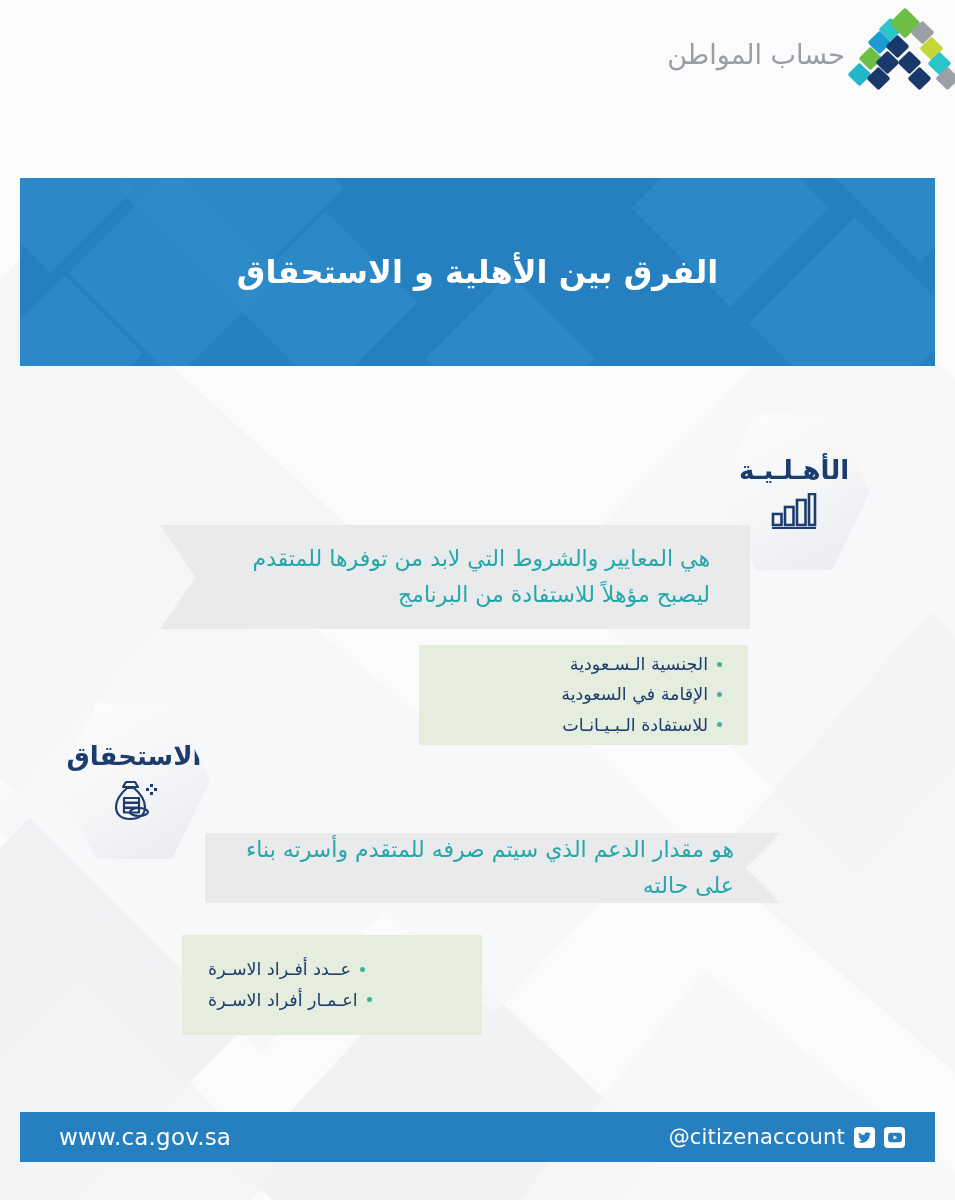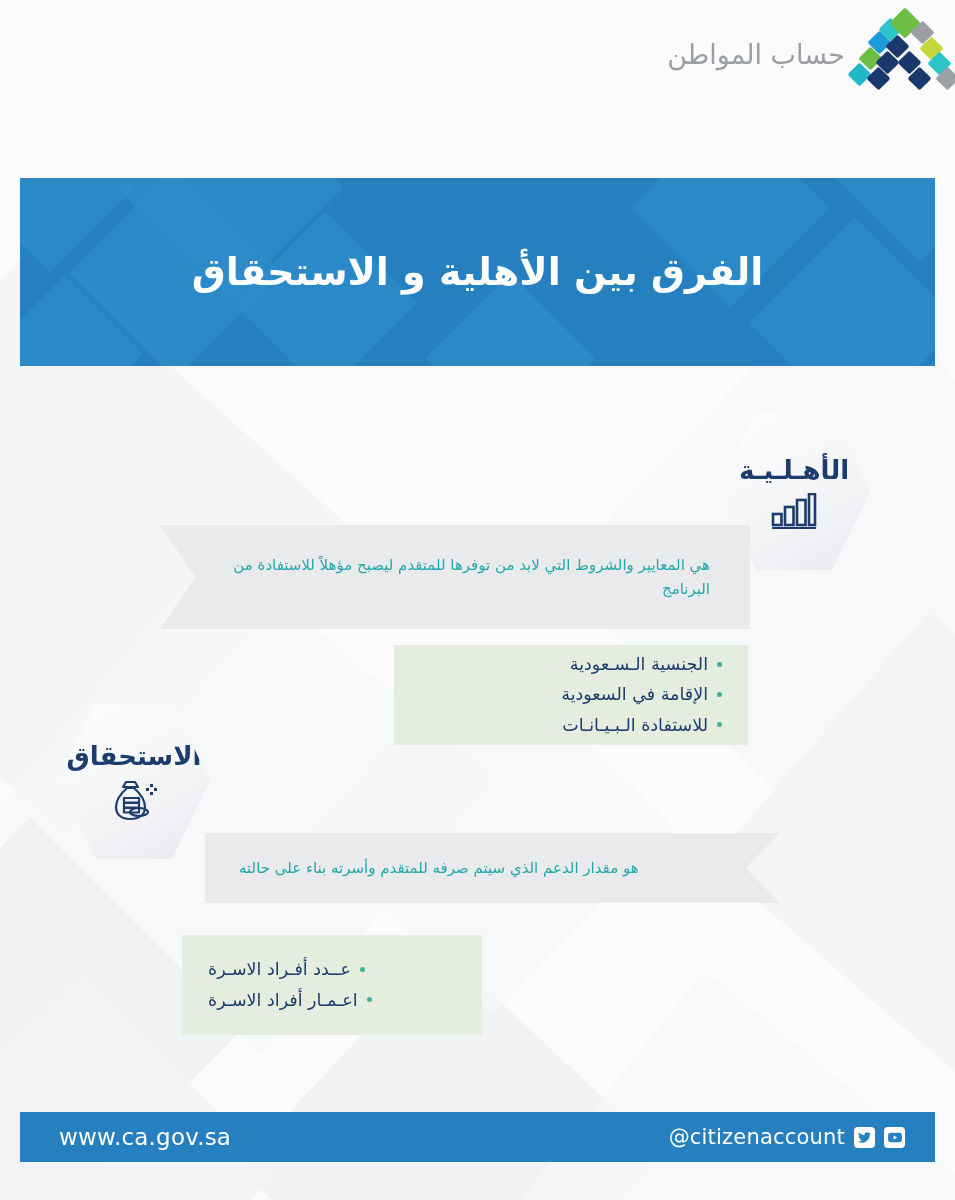--- a/index.html
+++ b/index.html
@@ -56,21 +56,21 @@
   .banner-pattern i {
     position:absolute; display:block;
     background:#2f8cc9;
     transform:rotate(45deg);
     opacity:.75;
   }
   .banner-title {
     position:absolute; inset:0;
     display:flex; align-items:center; justify-content:center;
     color:#ffffff;
-    font-size:38px;
+    font-size:32px;
     font-weight:bold;
     letter-spacing:0;
     direction:rtl;
     text-align:center;
     padding:0 40px;
   }
 
   
   .hex {
     position:absolute;
@@ -95,21 +95,21 @@
   #hex-entitlement { left:58px; top:703px; }
   #hex-entitlement .hex-label { font-size:26px; }
 
   
   .desc {
     position:absolute;
     background:#e8eaec;
     display:flex; align-items:center;
     direction:rtl;
     color:#24a7a8;
-    font-size:15px;
+    font-size:22px;
     line-height:1.62;
   }
   #desc-eligibility {
     right:205px; top:525px;
     width:590px; height:104px;
     clip-path:polygon(0 0, 100% 0, 100% 100%, 0 100%, 6% 50%);
     padding:0 40px 0 58px;
     justify-content:flex-start;
     text-align:right;
   }
@@ -136,21 +136,21 @@
     color:#1d3c6e;
     font-size:17.5px;
     line-height:1.72;
     display:flex; align-items:center; gap:9px;
     white-space:nowrap;
   }
   .bullets li .dot {
     width:5px; height:5px; border-radius:50%;
     background:#3cb29a; flex:none;
   }
-  #bullets-eligibility { right:207px; top:645px; width:354px; height:100px; align-items:flex-start; }
+  #bullets-eligibility { right:207px; top:645px; width:329px; height:100px; align-items:flex-start; }
   #bullets-entitlement { left:182px; top:935px; width:300px; height:100px; align-items:flex-end; }
   #bullets-entitlement li { flex-direction:row; }
 
   
   .footer {
     position:absolute; left:20px; bottom:38px;
     width:915px; height:50px;
     background:#2680bf;
     display:flex; align-items:center;
     direction:ltr;

